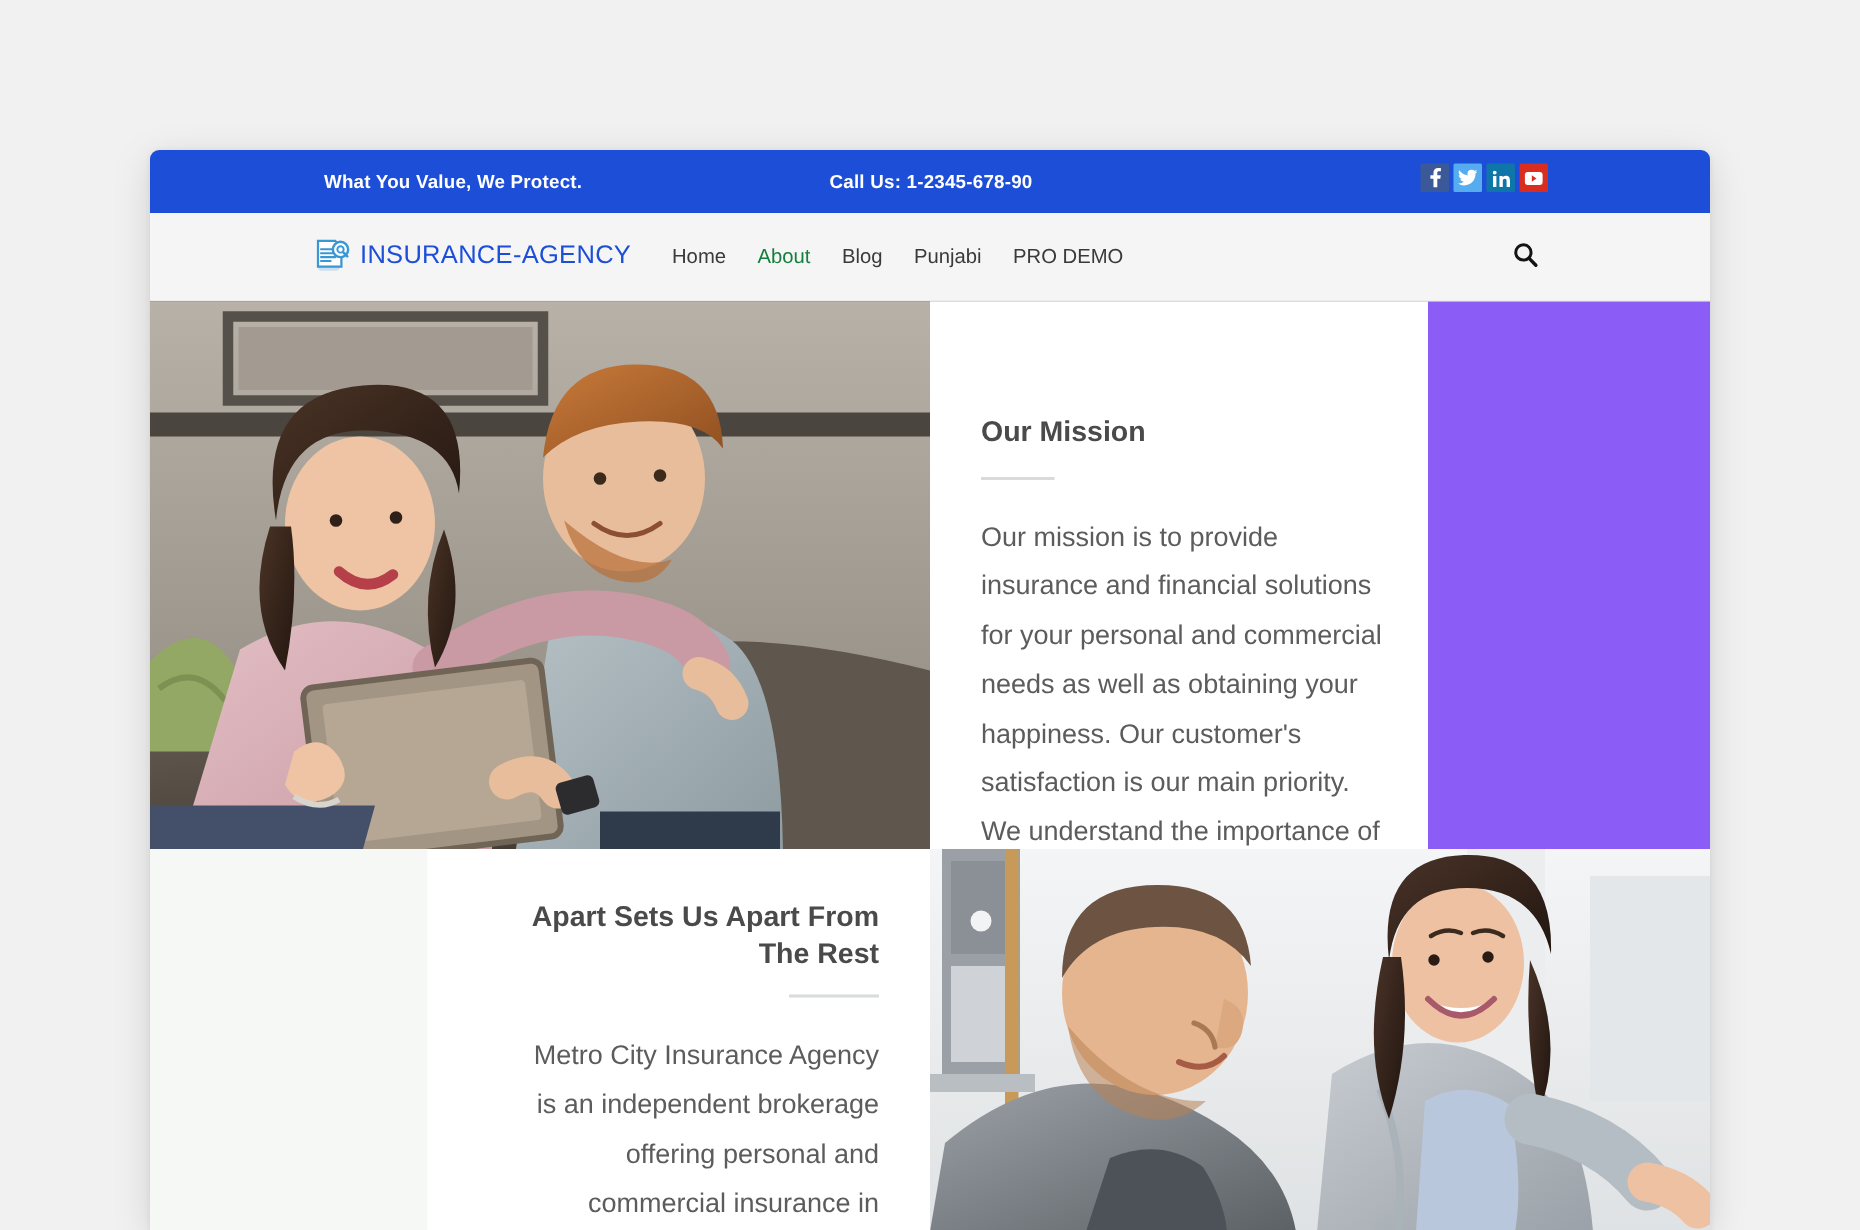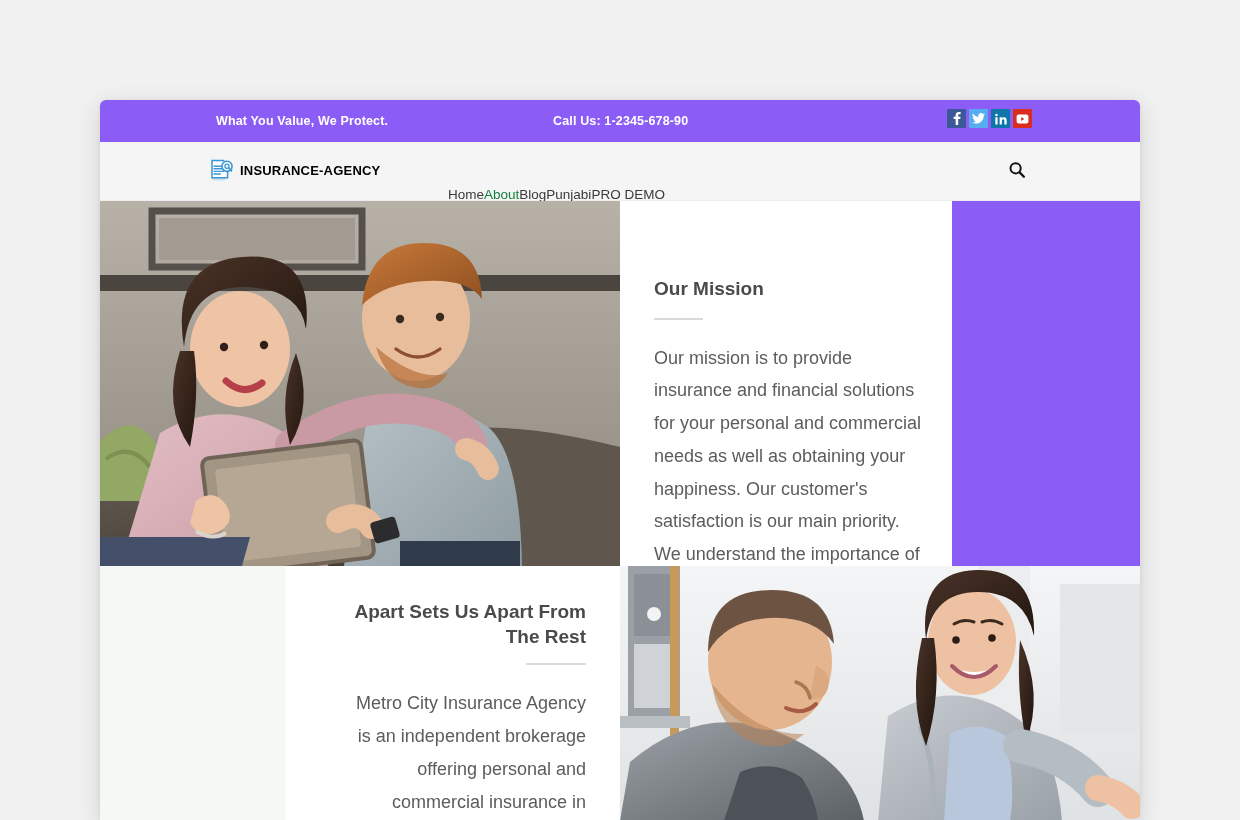--- a/index.html
+++ b/index.html
@@ -30,21 +30,21 @@
     border-top-left-radius: 6px;
     border-top-right-radius: 6px;
     overflow: hidden;
     box-shadow: 0 6px 26px rgba(0,0,0,0.13), 0 1px 5px rgba(0,0,0,0.07);
   }
 
   
   .topbar {
     position: relative;
     height: 42px;
-    background: #8b5cf6;
+    background: #1d4ed8;
     display: flex;
     align-items: center;
     color: #ffffff;
     font-size: 12.5px;
     font-weight: bold;
     letter-spacing: 0.15px;
   }
   .topbar-tagline {
     position: absolute;
     left: 116px;
@@ -94,33 +94,33 @@
     position: absolute;
     left: 108px;
     top: 15px;
     display: flex;
     align-items: center;
     gap: 6px;
     cursor: pointer;
   }
   .brand-icon { width: 26px; height: 26px; display:block; }
   .brand-text {
-    font-size: 13px;
-    color: #000000;
+    font-size: 17px;
+    color: #1d4ed8;
     letter-spacing: 0.2px;
-    font-weight: 700;
+    font-weight: 400;
     white-space: nowrap;
   }
   .nav-links {
     position: absolute;
     left: 348px;
     top: 21px;
     display: flex;
+    gap: 21px;
     font-size: 13.5px;
-    margin-top: 24px;
   }
   .nav-link {
     color: #3a3a3a;
     cursor: pointer;
     white-space: nowrap;
   }
   .nav-link.active { color: #15803d; }
   .search-btn {
     position: absolute;
     right: 113px;

